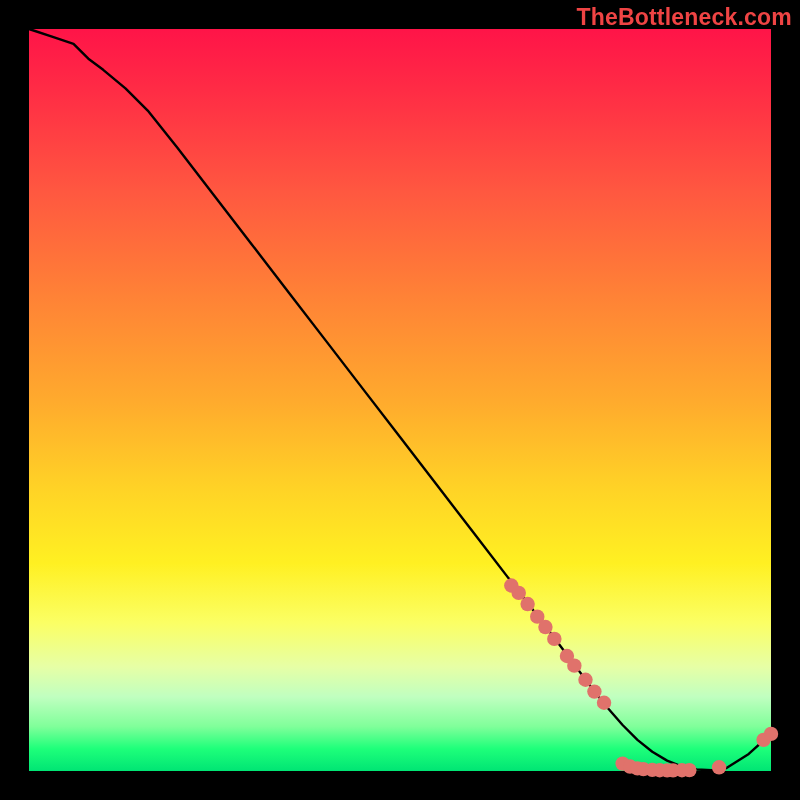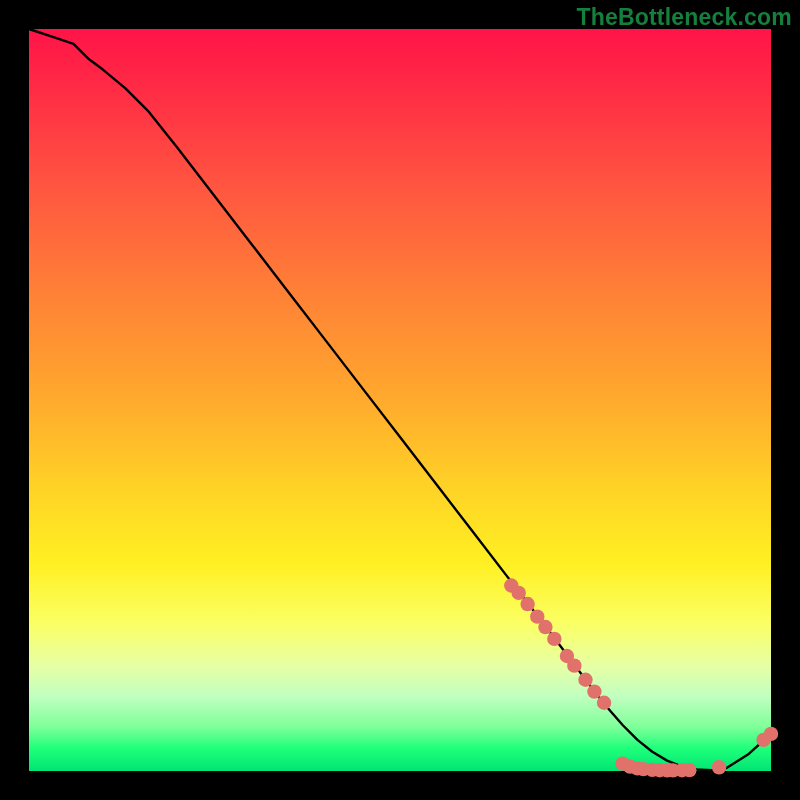--- a/index.html
+++ b/index.html
@@ -38,21 +38,21 @@
       #c0ffc0 90%,
       #80ff9a 94%,
       #1eff7a 97%,
       #00e574 100%
     );
   }
   .watermark {
     position: absolute;
     top: 4px;
     right: 8px;
-    color: #15803d;
+    color: #ef4444;
     font-size: 23px;
     font-weight: 600;
     letter-spacing: 0.2px;
     user-select: none;
   }
   svg.overlay {
     position: absolute;
     left: 0;
     top: 0;
     width: 800px;

